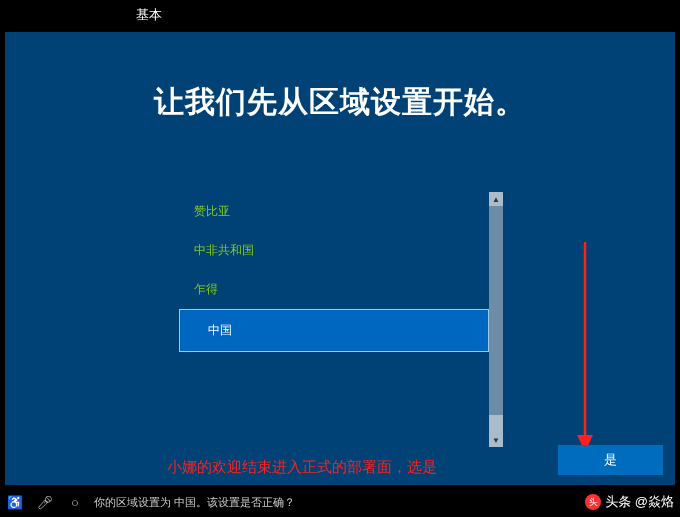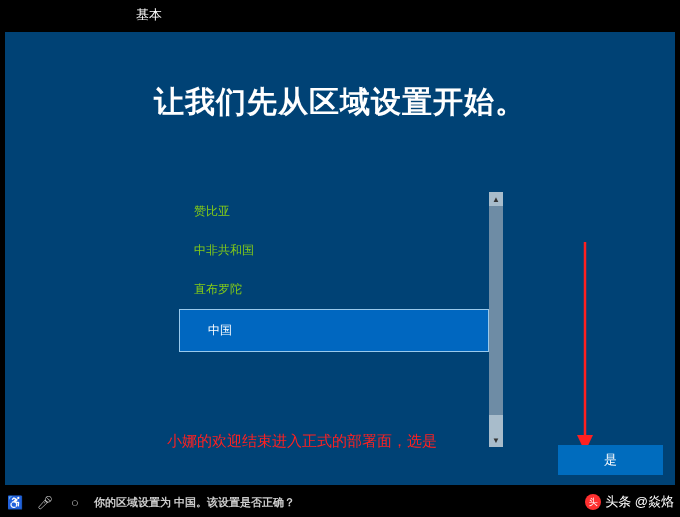--- a/index.html
+++ b/index.html
@@ -15,47 +15,47 @@
     .list-container { position: absolute; top: 160px; left: 174px; width: 324px; height: 255px; display: flex; }
     .list-items { flex: 1; }
     .list-item { padding: 10px 14px; font-size: 12px; color: #84cc16; cursor: pointer; border: 1px solid transparent; }
     .list-item.selected { background: #0067c0; border: 1px solid #99c9ec; color: #fff; padding: 12px 28px; }
     
     .scrollbar { width: 14px; background: #6e8ca5; position: relative; }
     .sb-btn { width: 14px; height: 14px; background: #a8bccb; display: flex; align-items: center; justify-content: center; font-size: 8px; color: #333; }
     .sb-btn.bottom { position: absolute; bottom: 0; }
     .sb-thumb { position: absolute; bottom: 14px; width: 14px; height: 18px; background: #a8bccb; }
     
-    .annotation { position: absolute; bottom: 34px; left: 162px; color: #ff2020; font-size: 15px; font-weight: 500; }
+    .annotation { position: absolute; bottom: 8px; left: 162px; color: #ff2020; font-size: 15px; font-weight: 500; }
     
     .arrow-svg { position: absolute; right: 75px; top: 205px; }
     
     .yes-btn { position: absolute; right: 12px; bottom: 10px; width: 105px; height: 30px; background: #006cbe; color: #fff; font-size: 13px; border: none; cursor: pointer; }
     
     .bottom-bar { position: absolute; bottom: 0; left: 0; right: 0; height: 30px; background: #000; color: #ccc; display: flex; align-items: center; font-size: 11px; }
     .bb-icon { width: 30px; text-align: center; font-size: 13px; }
-    .bb-text { margin-left: 4px; font-weight: bold; }
+    .bb-text { margin-left: 4px; }
     .watermark { position: absolute; right: 6px; color: #fff; font-size: 13px; display: flex; align-items: center; gap: 4px; }
     .wm-logo { width: 16px; height: 16px; border-radius: 50%; background: #ff3030; display: flex; align-items: center; justify-content: center; font-size: 9px; }
   </style>
 </head>
 <body>
 
 <div class="tab-bar">
   <div class="tab">基本</div>
 </div>
 
 <div class="oobe-main">
   <h1 class="title">让我们先从区域设置开始。</h1>
 
   <div class="list-container">
     <div class="list-items">
       <div class="list-item">赞比亚</div>
       <div class="list-item">中非共和国</div>
-      <div class="list-item">直布罗陀</div>
+      <div class="list-item">乍得</div>
       <div class="list-item selected">中国</div>
     </div>
     <div class="scrollbar">
       <div class="sb-btn">▲</div>
       <div class="sb-thumb"></div>
       <div class="sb-btn bottom">▼</div>
     </div>
   </div>
 
   <svg class="arrow-svg" width="30" height="220">

